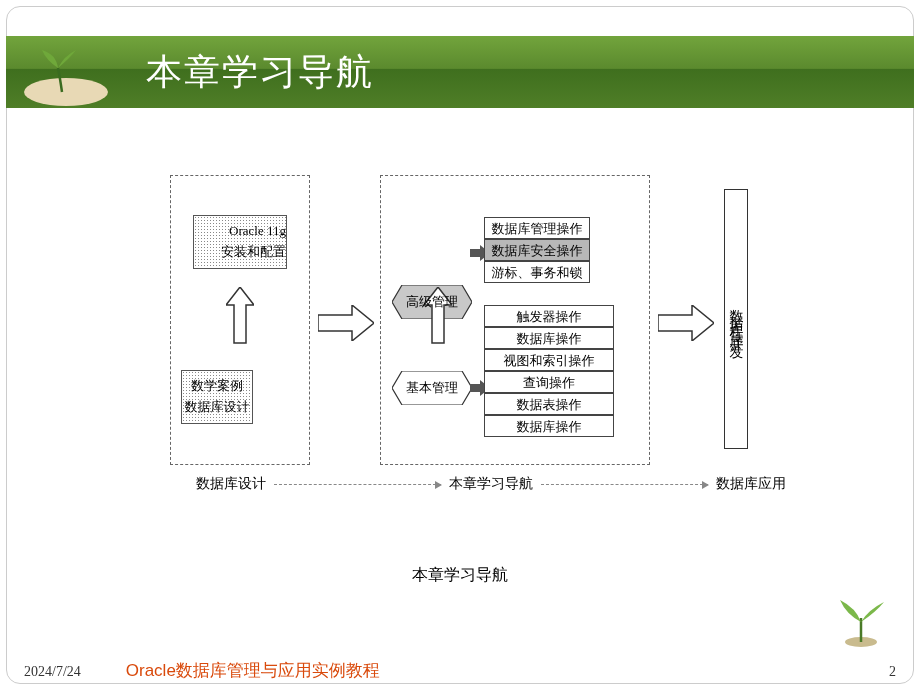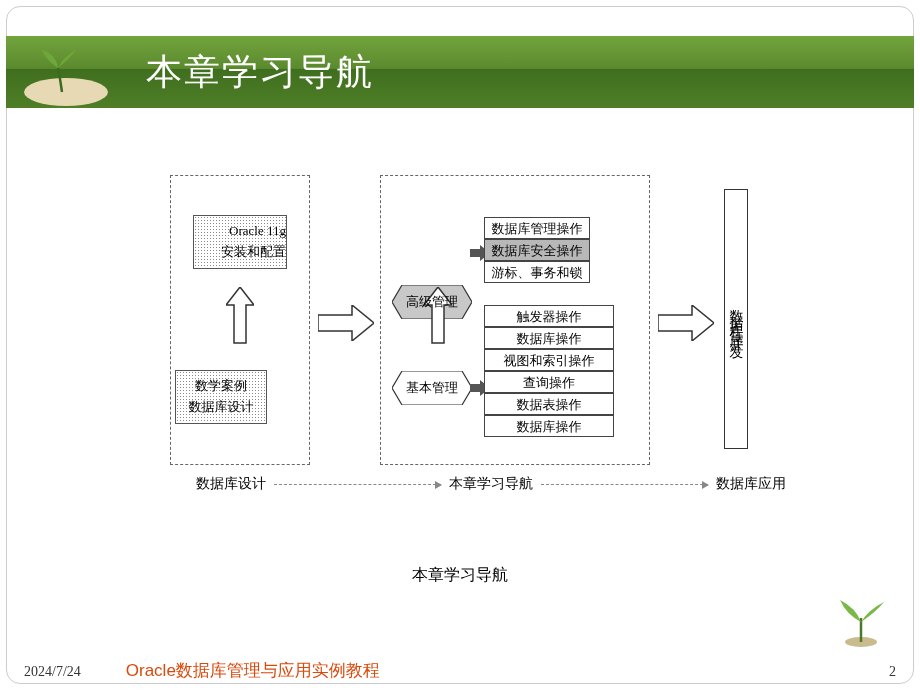--- a/index.html
+++ b/index.html
@@ -65,21 +65,21 @@
       border: 1px solid #555;
       display: flex;
       flex-direction: column;
       align-items: center;
       justify-content: center;
       font-size: 13px;
       line-height: 1.6;
       text-align: center;
     }
     .b-oracle { left: 23px; top: 40px; width: 94px; height: 54px; align-items: flex-end; }
-    .b-case   { left: 5px; top: 195px; width: 92px; height: 54px; }
+    .b-case   { left: 11px; top: 195px; width: 72px; height: 54px; }
     .arrow-up {
       position: absolute;
       width: 28px;
       height: 60px;
     }
     .arrow-up svg { width: 100%; height: 100%; }
     .arrow-right {
       position: absolute;
       width: 56px;
       height: 36px;

